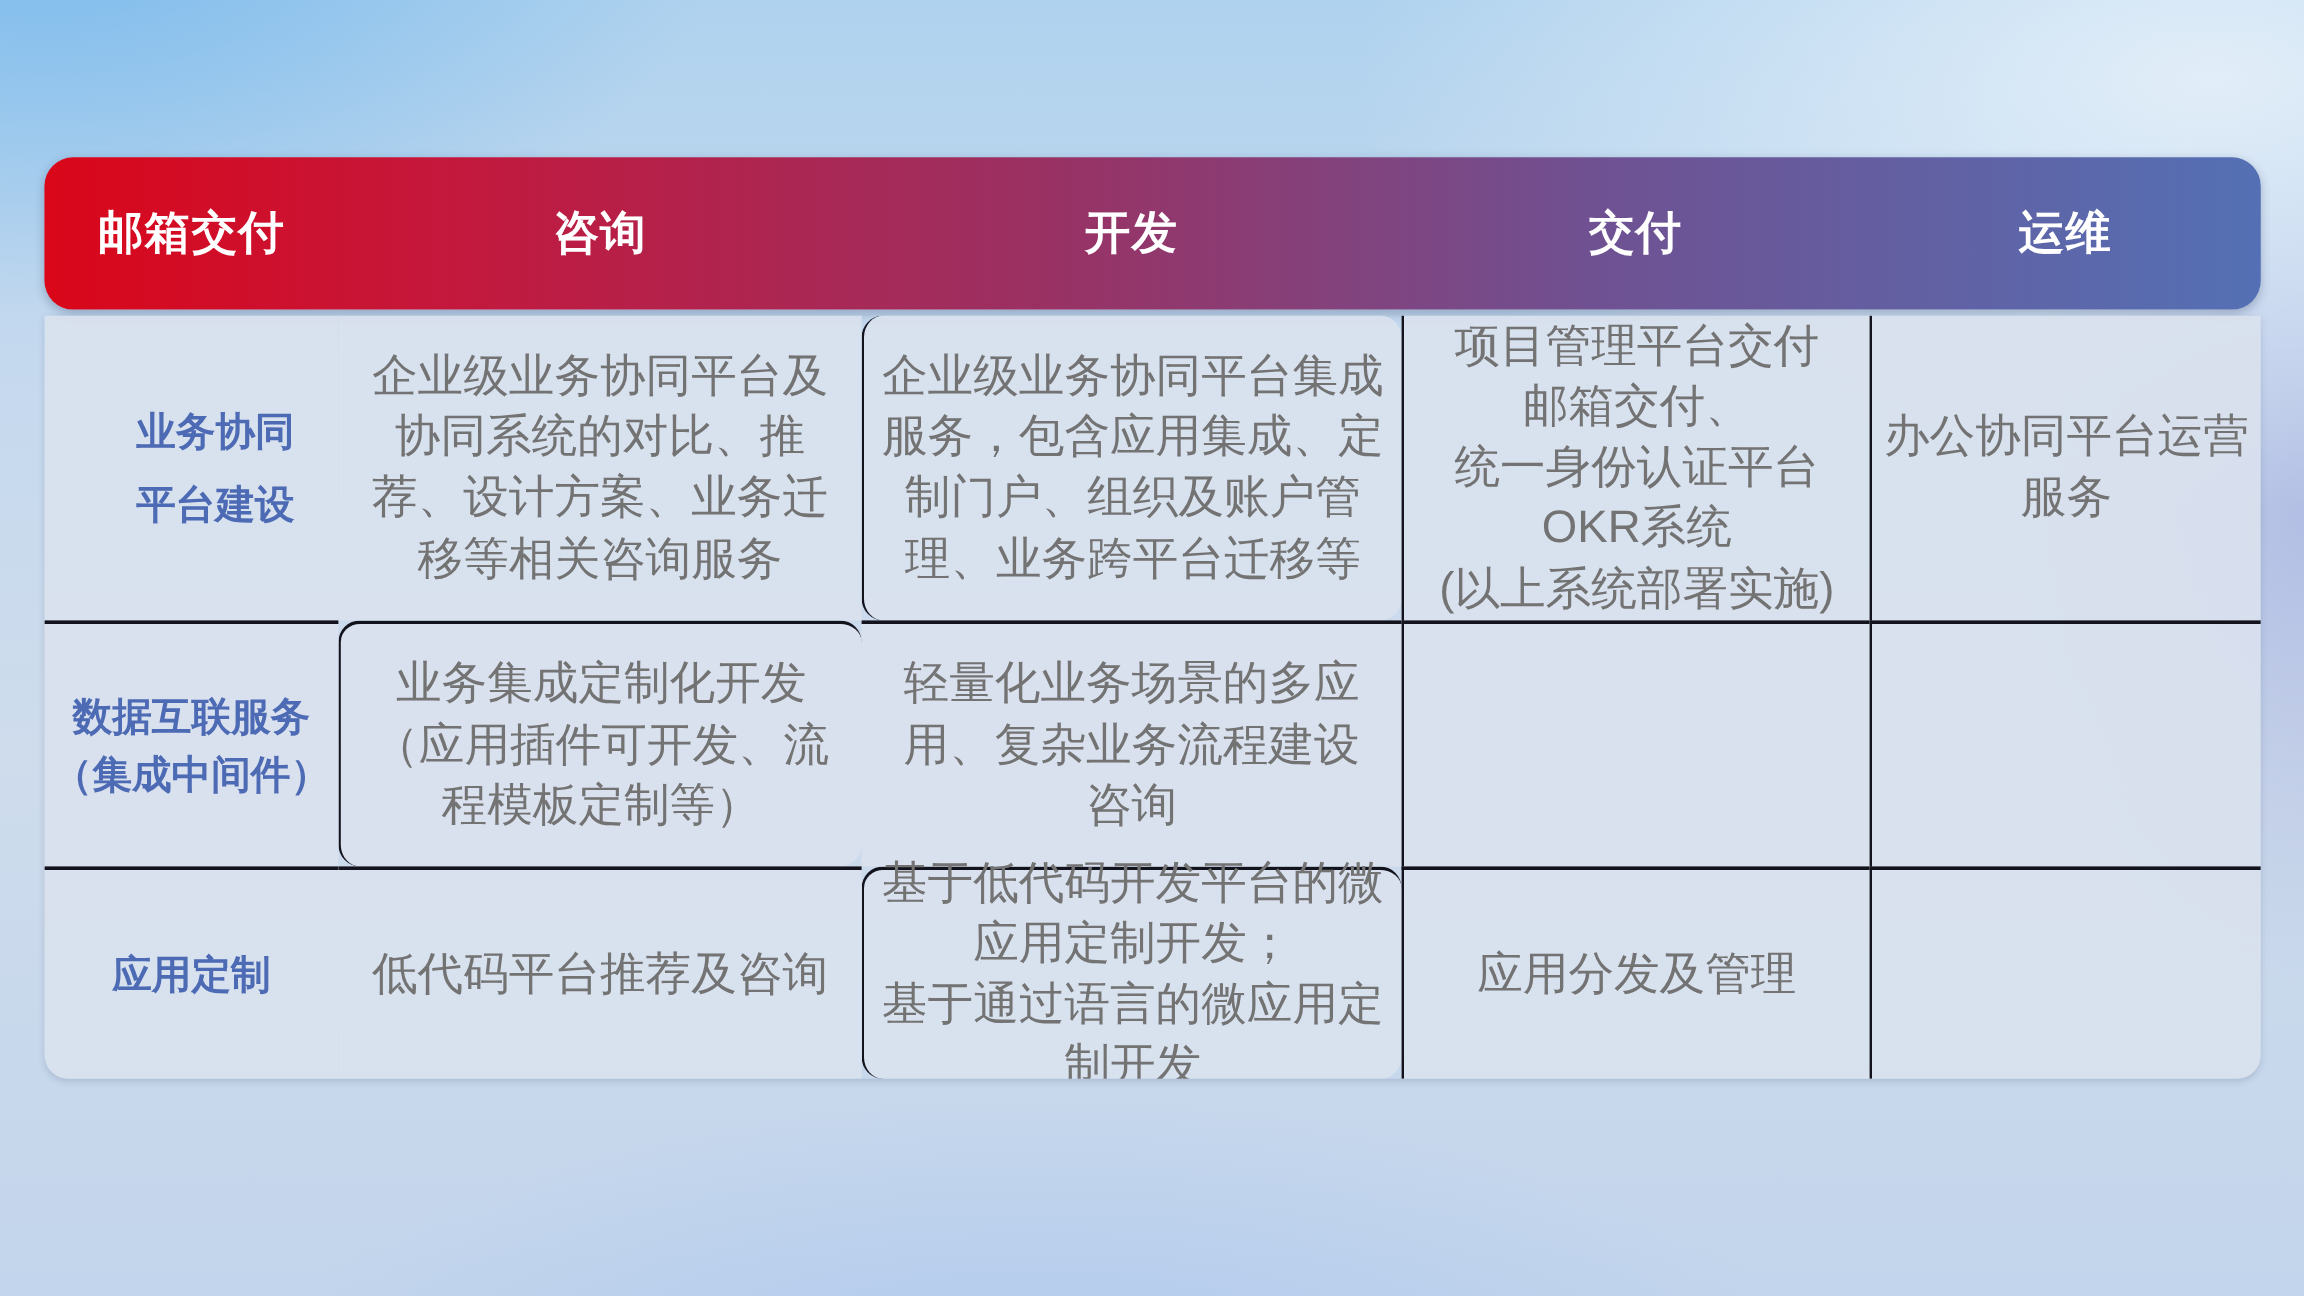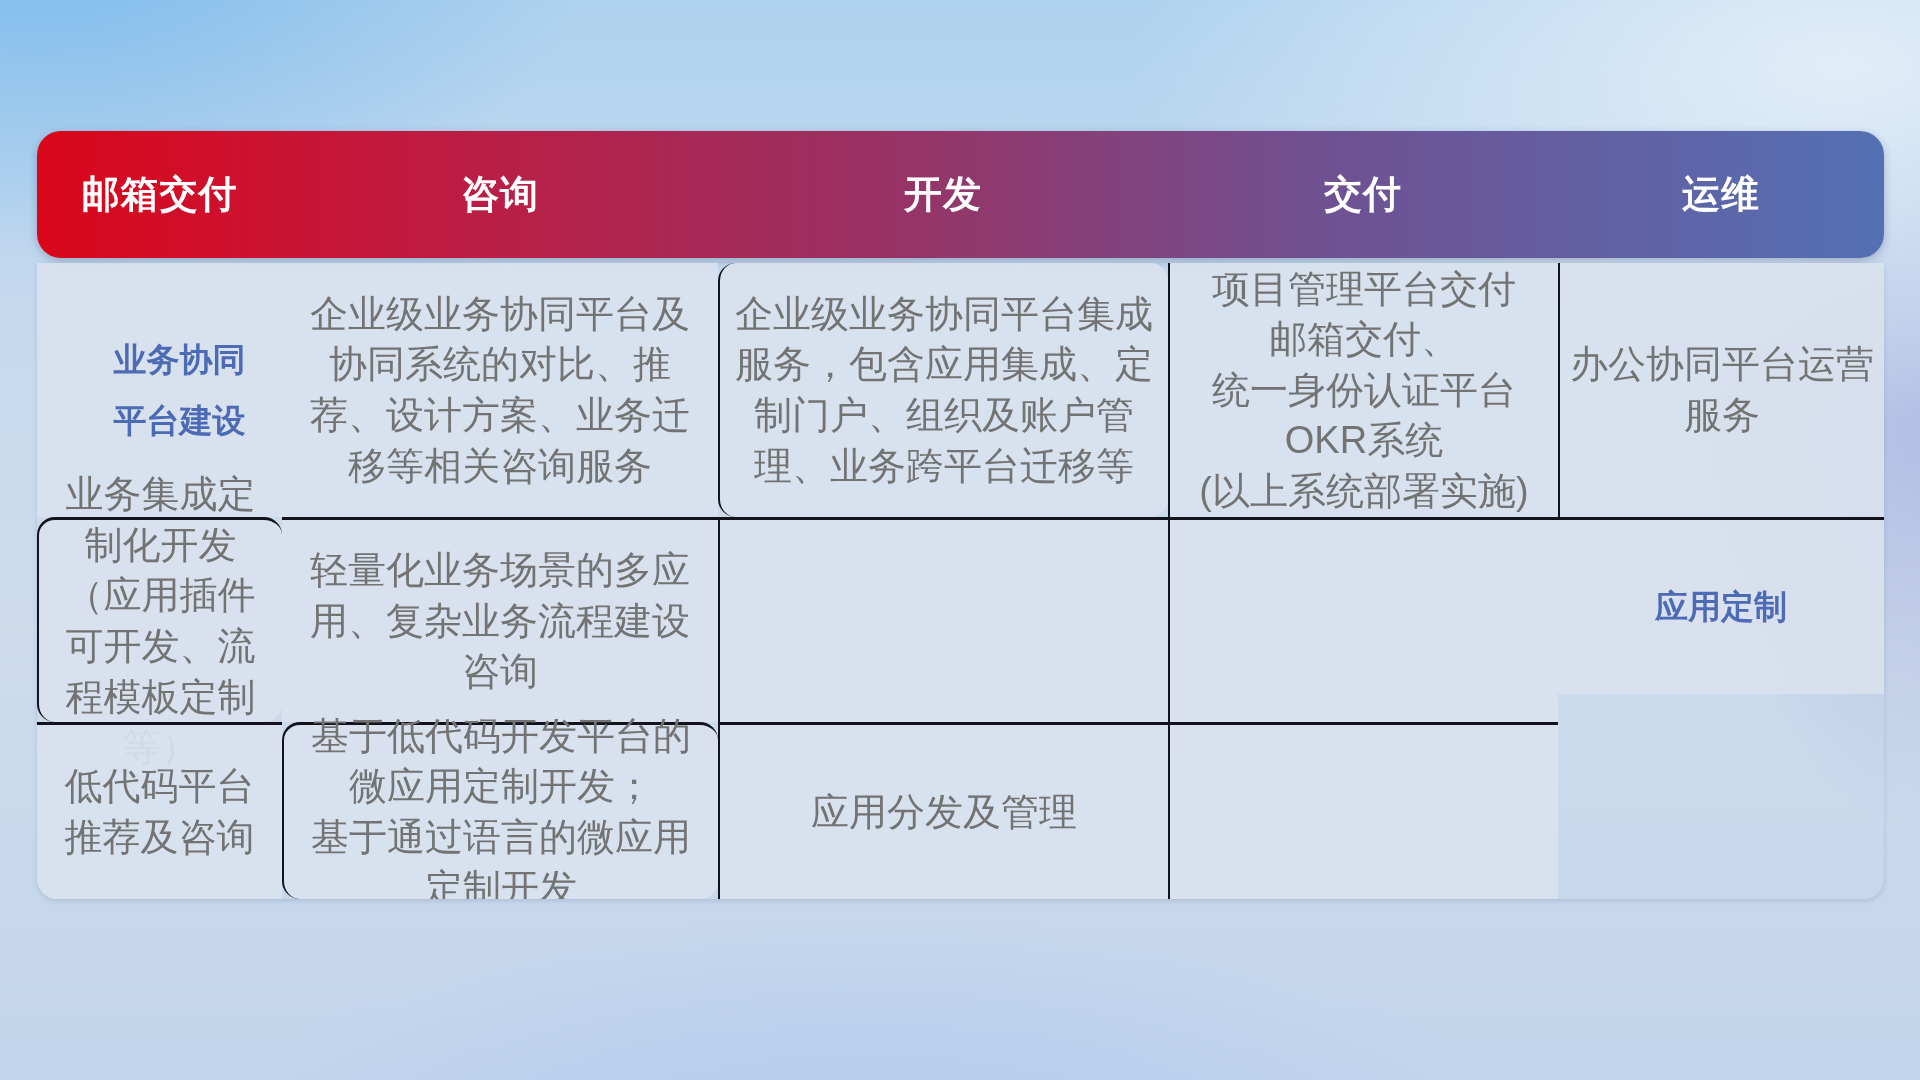--- a/index.html
+++ b/index.html
@@ -92,20 +92,22 @@
 平台建设</div>
     <div class="cell r1 pad-consult">企业级业务协同平台及协同系统的对比、推荐、设计方案、业务迁移等相关咨询服务</div>
     <div class="cell r1 vline pad-dev">企业级业务协同平台集成服务，包含应用集成、定制门户、组织及账户管理、业务跨平台迁移等</div>
     <div class="cell r1 vline pad-deliver">项目管理平台交付
 邮箱交付、
 统一身份认证平台
 OKR系统
 (以上系统部署实施)</div>
     <div class="cell r1 vline pad-ops">办公协同平台运营服务</div>
 
+    <div class="cell r2 cat">数据互联服务
+（集成中间件）</div>
     <div class="cell r2 vline pad-dev">业务集成定制化开发（应用插件可开发、流程模板定制等）</div>
     <div class="cell r2 pad-consult">轻量化业务场景的多应用、复杂业务流程建设咨询</div>
     <div class="cell r2 vline pad-deliver"></div>
     <div class="cell r2 vline pad-ops"></div>
 
     <div class="cell r3 cat">应用定制</div>
     <div class="cell r3 pad-consult">低代码平台推荐及咨询</div>
     <div class="cell r3 vline pad-dev">基于低代码开发平台的微应用定制开发；
 基于通过语言的微应用定制开发</div>
     <div class="cell r3 vline pad-deliver">应用分发及管理</div>

